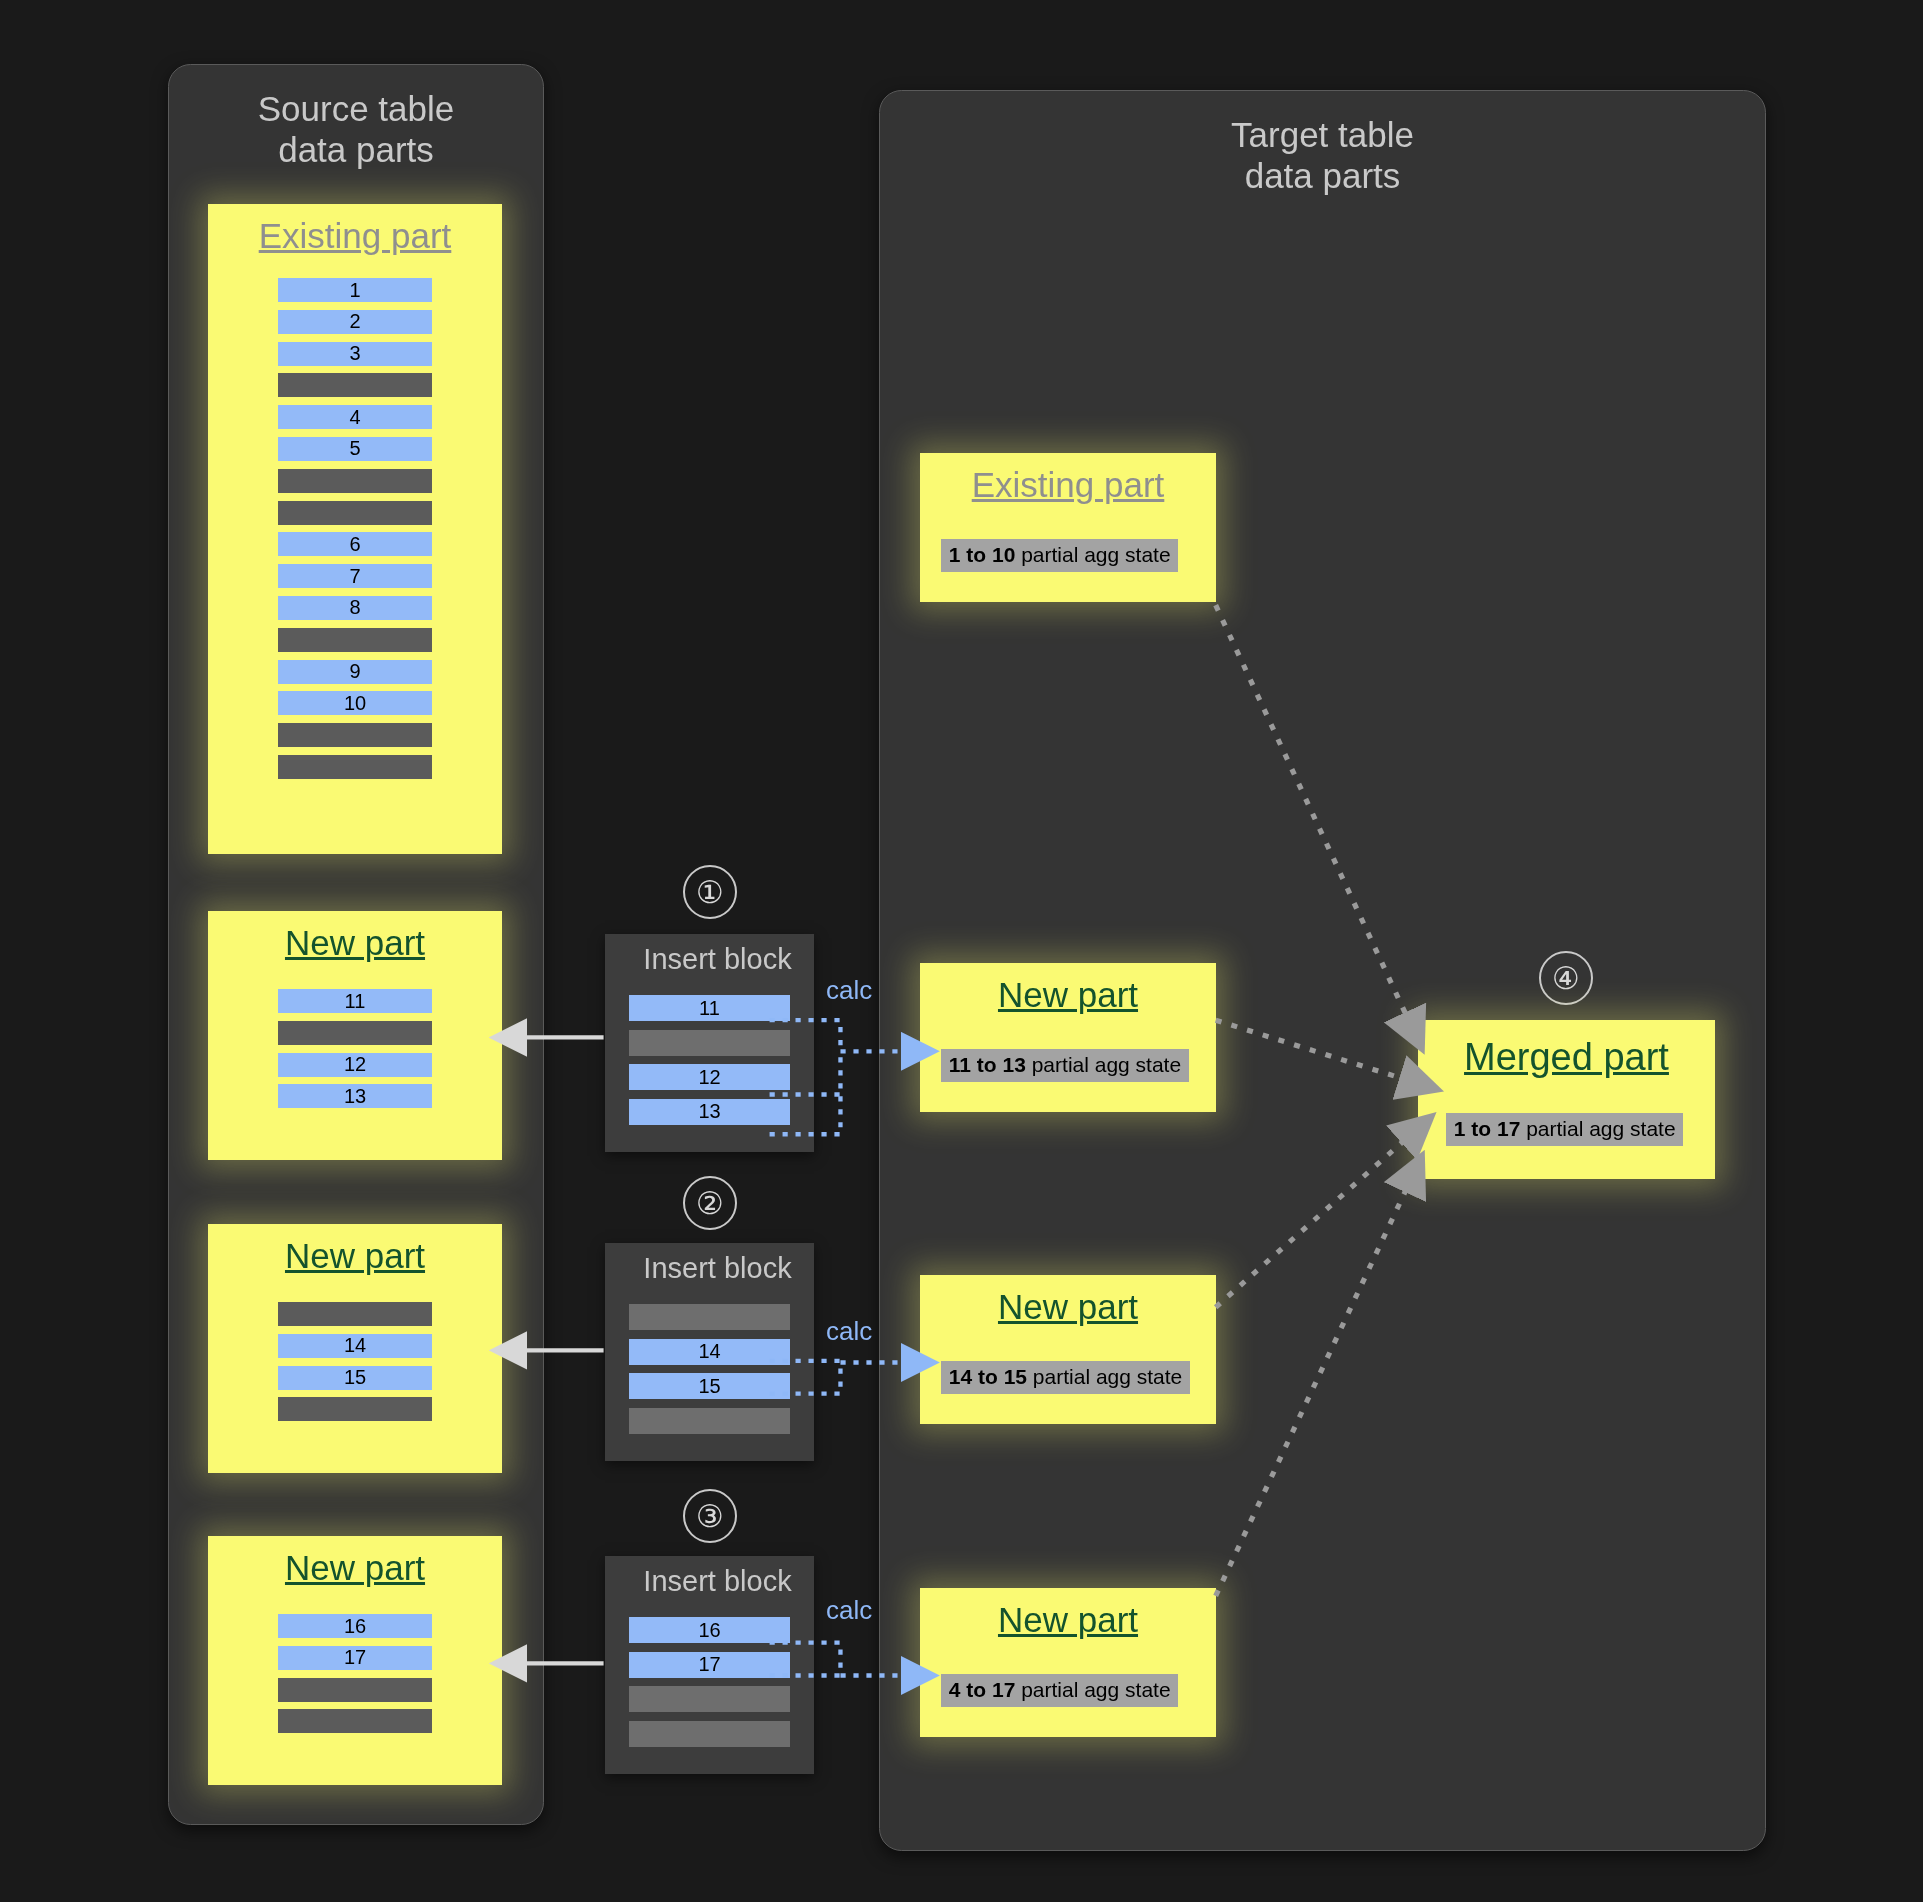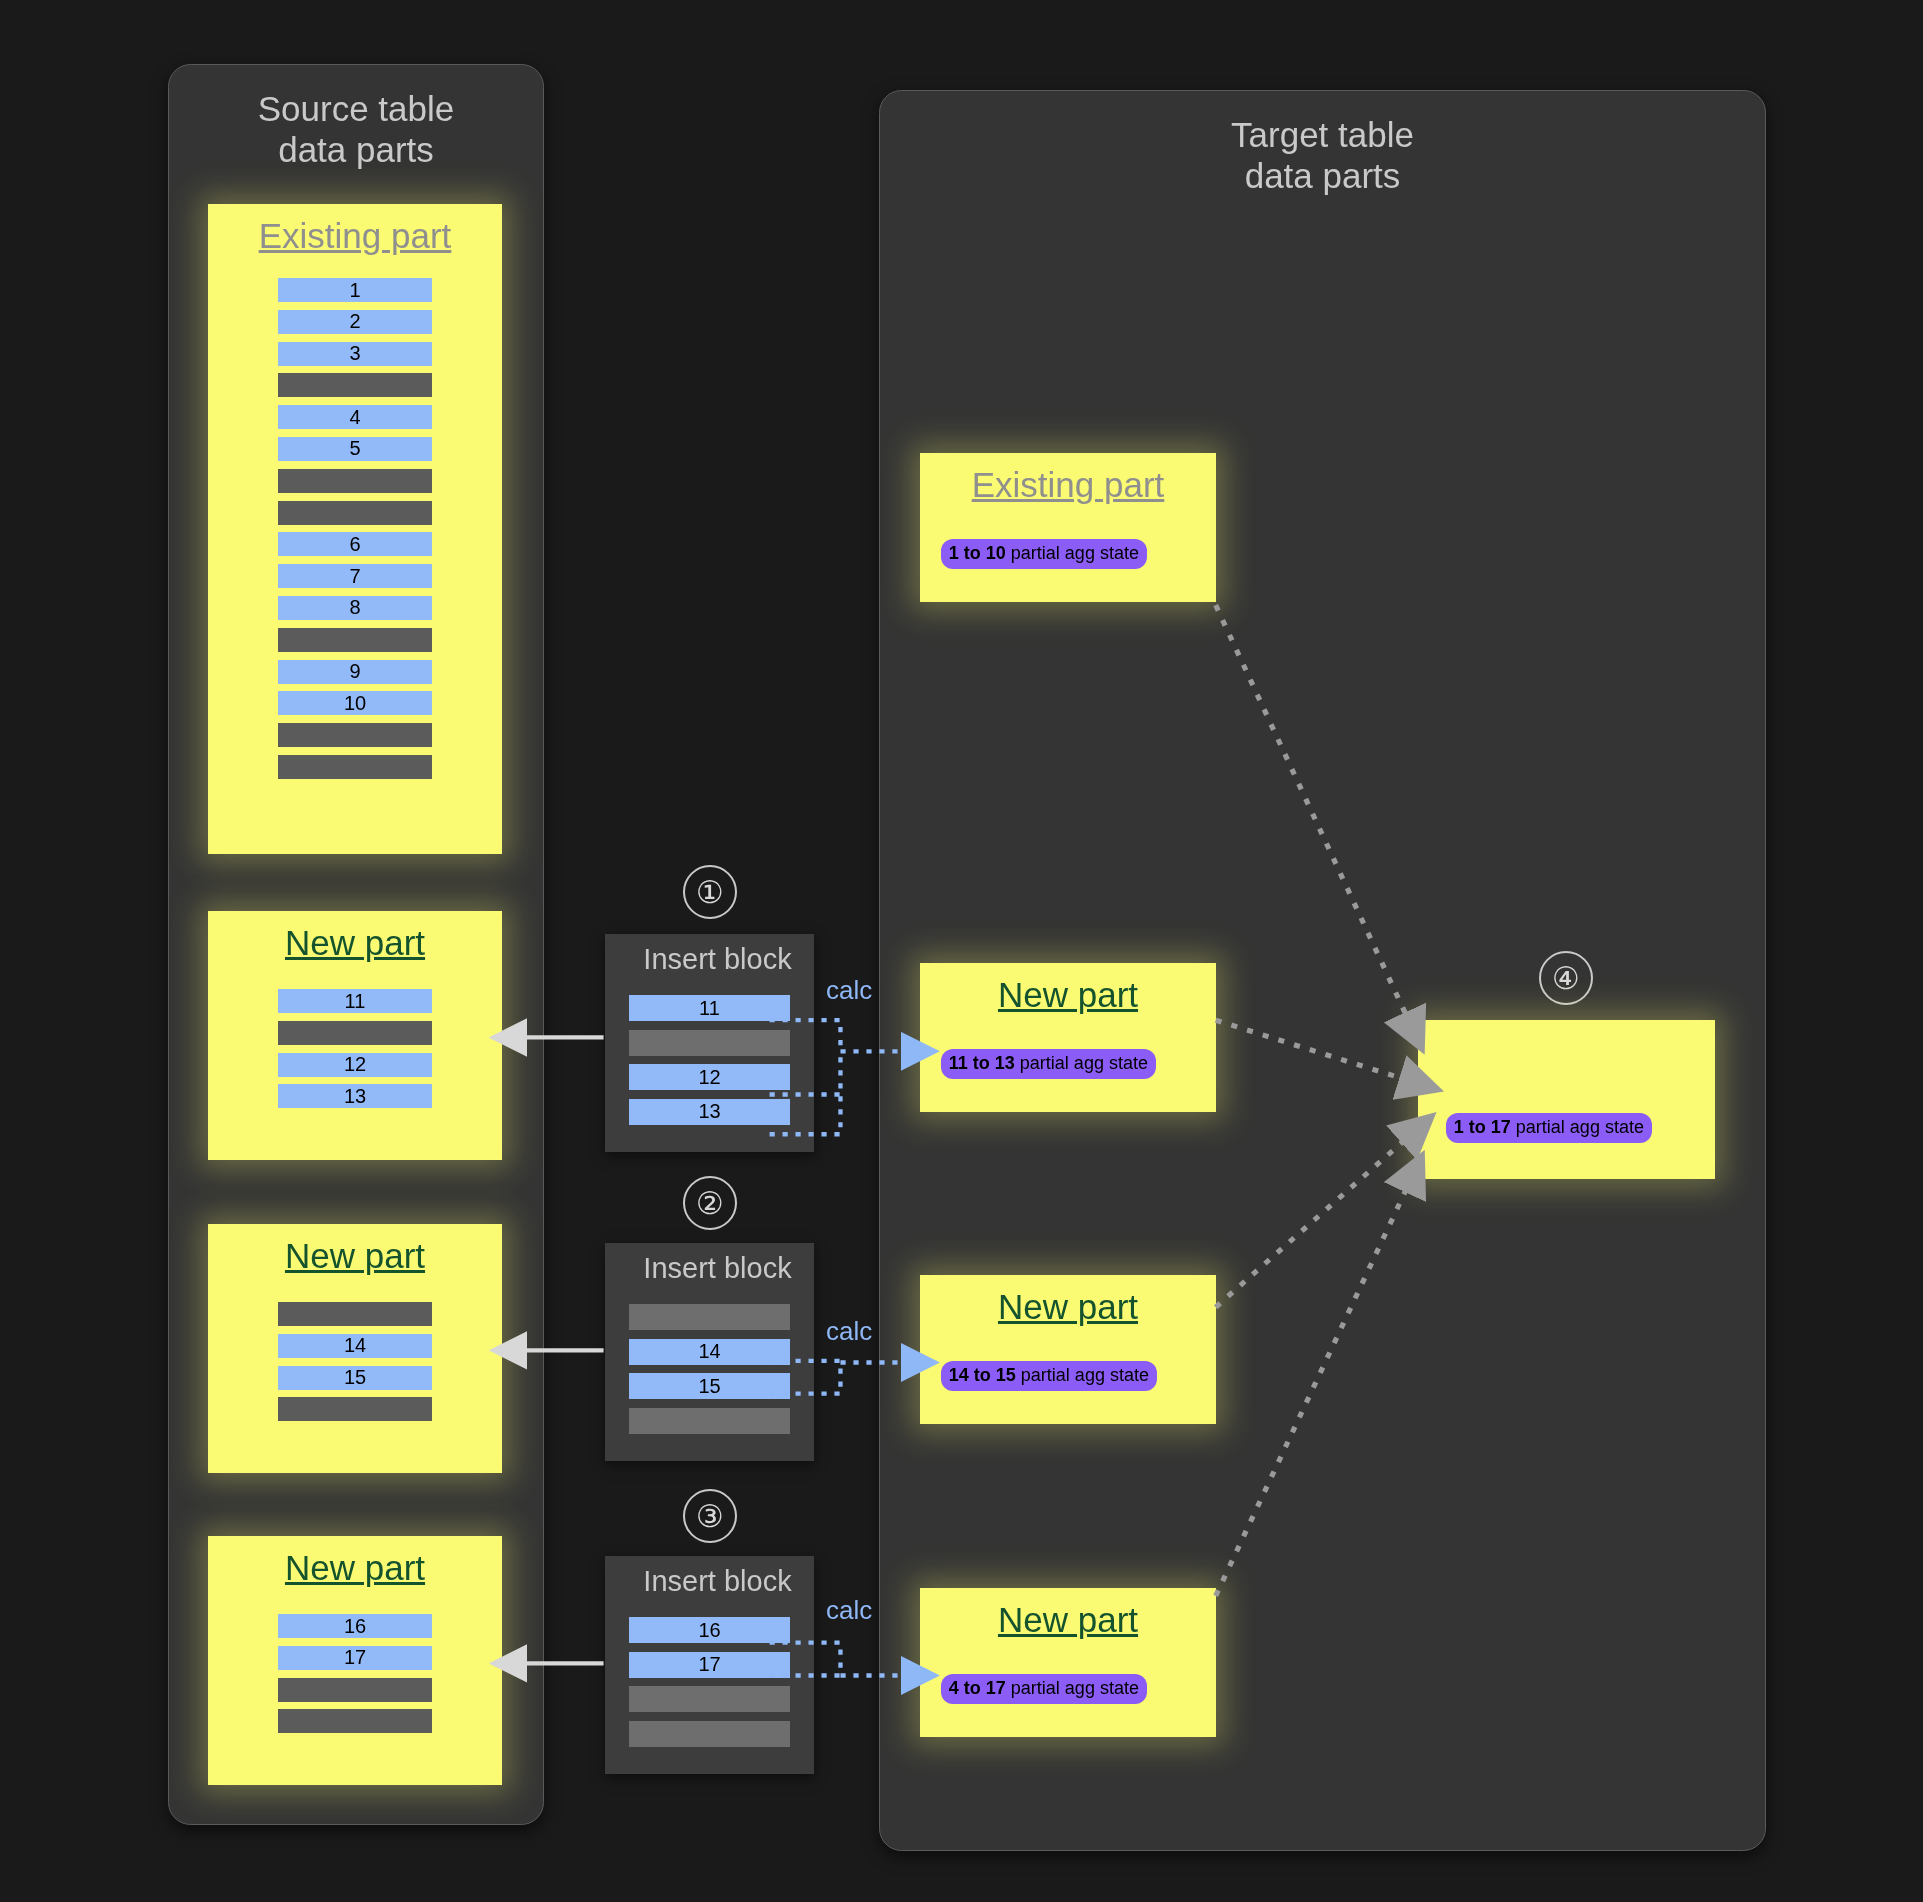--- a/index.html
+++ b/index.html
@@ -24,22 +24,22 @@
 
   .iblock{position:absolute;background:#3d3d3d;box-shadow:0 3.5px 12px rgba(0,0,0,.5);}
   .iblock-title{text-align:center;color:#c9c9c9;font-size:29px;padding-top:8.6px;padding-left:16px;}
   .iblock .row{height:26px;margin-bottom:8.6px;}
   .iblock .row.gray{background:#6e6e6e;}
 
   .circnum{position:absolute;width:50px;height:50px;border:2.6px solid #c9c9c9;
       border-radius:50%;color:#d8d8d8;font-size:31px;display:flex;
       align-items:center;justify-content:center;}
 
-  .aggchip{position:absolute;background:#8b5cf6;color:#000;font-size:18px;
-      padding:4.3px 7.8px;white-space:nowrap;border-radius:12px;}
+  .aggchip{position:absolute;background:#a3a3a3;color:#000;font-size:21px;
+      padding:4.3px 7.8px;white-space:nowrap;}
   .aggchip b{font-weight:bold;}
 
   .calc{position:absolute;color:#8fb8f7;font-size:26px;}
 
   svg.ov{position:absolute;left:0;top:0;width:1923px;height:1902px;
          pointer-events:none;overflow:visible;}
 </style>
 </head>
 <body>
 
@@ -164,20 +164,21 @@
 
 <div class="ypart" style="left:920px;top:1588px;width:296px;height:149px;">
   <div class="ypart-title black">New part</div>
   <div class="aggchip" style="left:21px;top:86px;">
     <b>4 to 17</b><span> partial agg state</span>
   </div>
 </div>
 
 <div class="circnum" style="left:1539px;top:951px;">④</div>
 <div class="ypart" style="left:1418px;top:1020px;width:297px;height:159px;">
+  <div class="ypart-title black" style="font-size:38px;padding-top:15.6px;">Merged part</div>
   <div class="aggchip" style="left:28px;top:93px;">
     <b>1 to 17</b><span> partial agg state</span>
   </div>
 </div>
 
 <svg class="ov" viewBox="0 0 2224 2200" width="1923" height="1902">
   <defs>
     <marker id="agray" markerWidth="9" markerHeight="9" refX="2" refY="4.5" orient="auto">
         <path d="M0,0 L9,4.5 L0,9 z" fill="#9a9a9a"></path>
       </marker>

